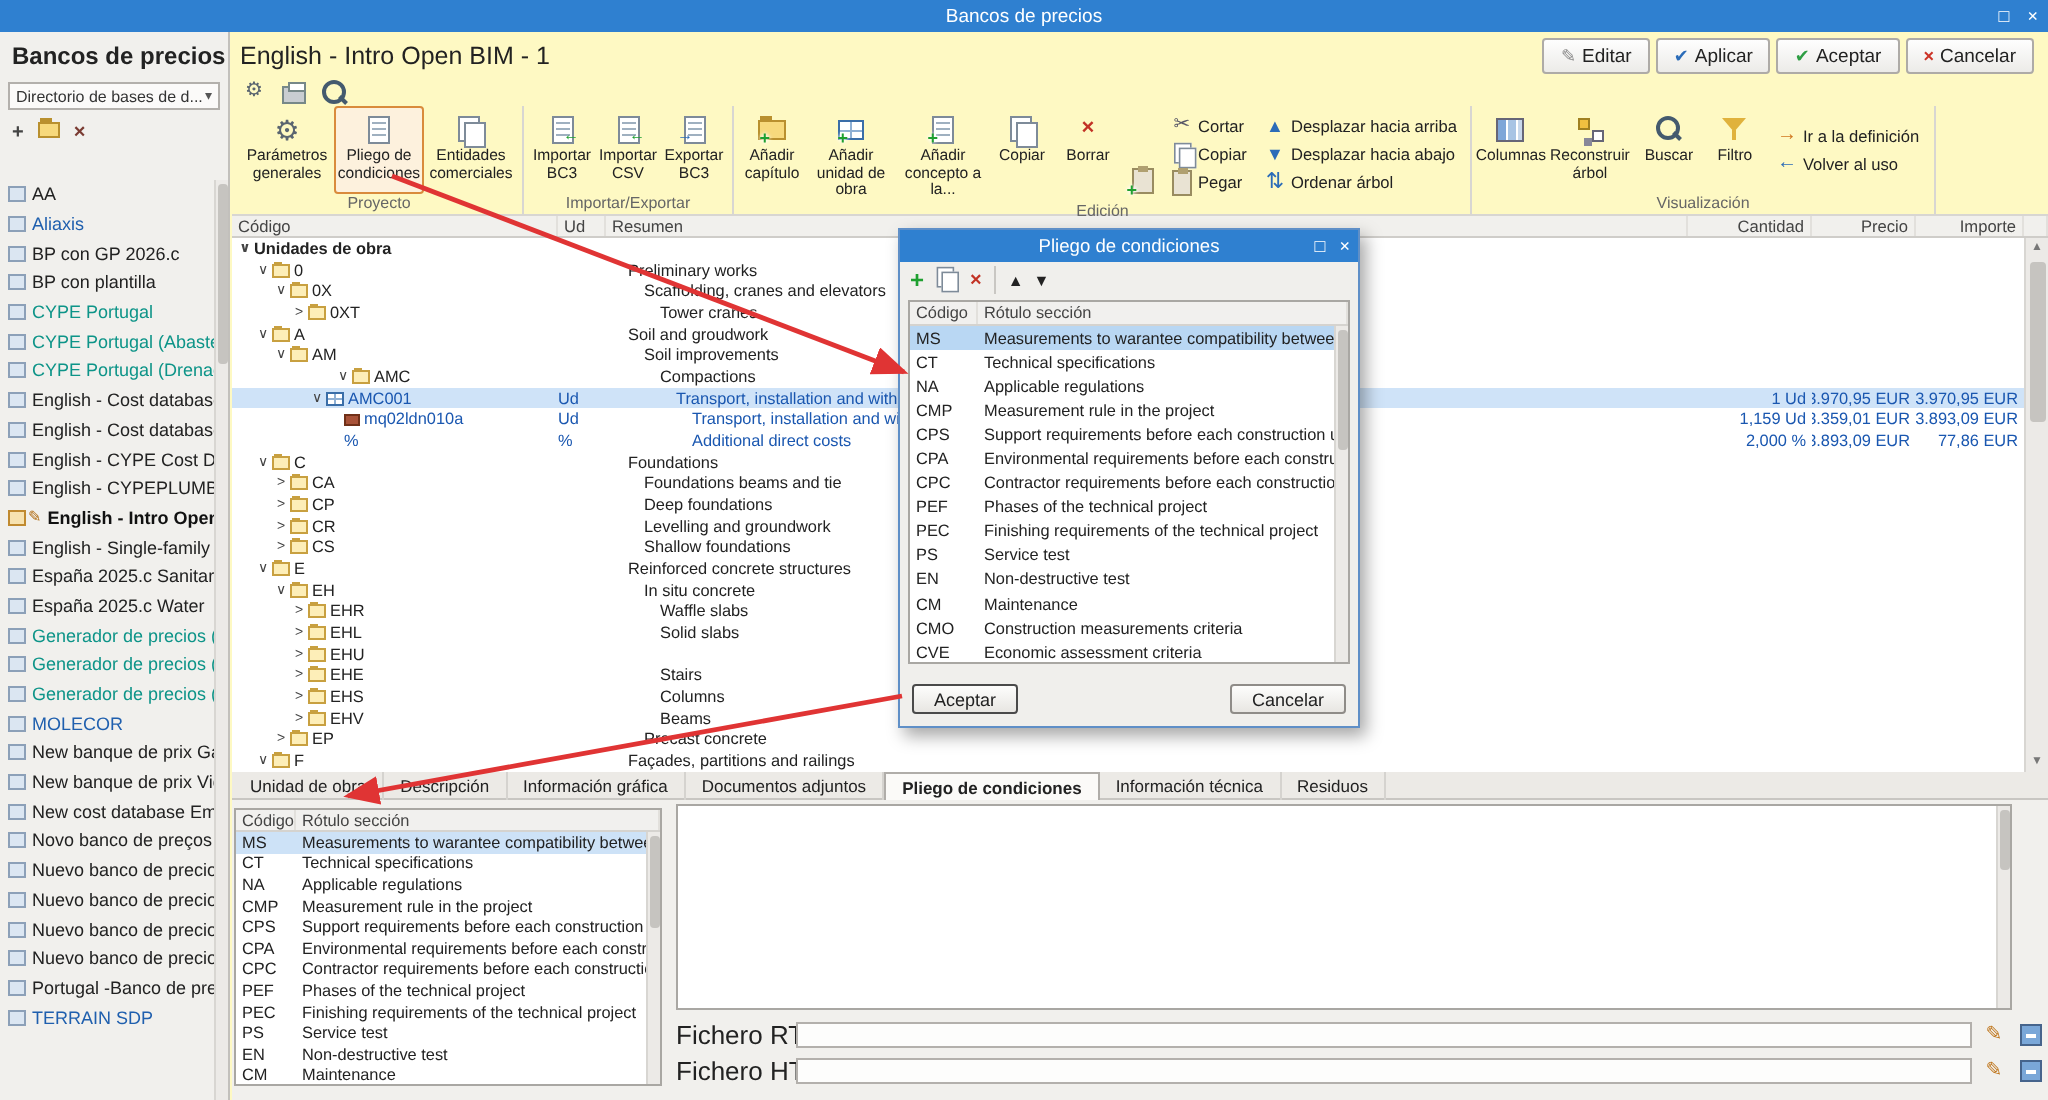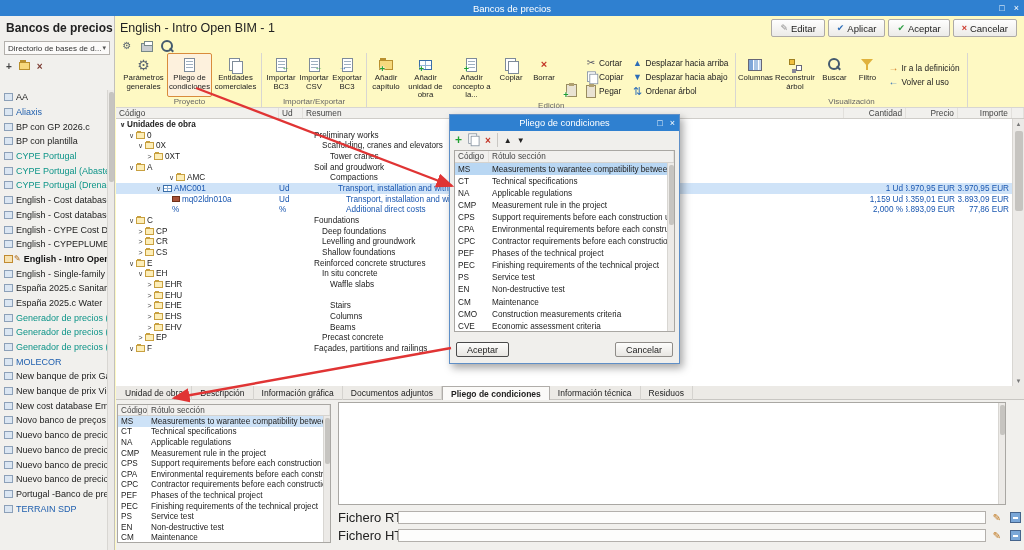--- a/index.html
+++ b/index.html
@@ -599,20 +599,33 @@
               <span class="code-txt">A</span>
             </div>
             <div class="td"></div>
             <div class="td" style="padding-left: 11px;">Soil and groudwork</div>
             <div class="td num"></div>
             <div class="td num"></div>
             <div class="td num"></div>
             <div class="td"></div>
           </div>
           <div class="tree-row cols">
+            <div class="td" style="padding-left: 20px;">
+              <span class="chev">∨</span>
+              <span class="tic tic-f"></span>
+              <span class="code-txt">AM</span>
+            </div>
+            <div class="td"></div>
+            <div class="td" style="padding-left: 19px;">Soil improvements</div>
+            <div class="td num"></div>
+            <div class="td num"></div>
+            <div class="td num"></div>
+            <div class="td"></div>
+          </div>
+          <div class="tree-row cols">
             <div class="td" style="padding-left: 29px; margin-left: 22px;">
               <span class="chev">∨</span>
               <span class="tic tic-f"></span>
               <span class="code-txt">AMC</span>
             </div>
             <div class="td"></div>
             <div class="td" style="padding-left: 27px;">Compactions</div>
             <div class="td num"></div>
             <div class="td num"></div>
             <div class="td num"></div>
@@ -666,20 +679,33 @@
             <div class="td" style="padding-left: 11px;">Foundations</div>
             <div class="td num"></div>
             <div class="td num"></div>
             <div class="td num"></div>
             <div class="td"></div>
           </div>
           <div class="tree-row cols">
             <div class="td" style="padding-left: 20px;">
               <span class="chev">&gt;</span>
               <span class="tic tic-f"></span>
+              <span class="code-txt">CA</span>
+            </div>
+            <div class="td"></div>
+            <div class="td" style="padding-left: 19px;">Foundations beams and tie</div>
+            <div class="td num"></div>
+            <div class="td num"></div>
+            <div class="td num"></div>
+            <div class="td"></div>
+          </div>
+          <div class="tree-row cols">
+            <div class="td" style="padding-left: 20px;">
+              <span class="chev">&gt;</span>
+              <span class="tic tic-f"></span>
               <span class="code-txt">CP</span>
             </div>
             <div class="td"></div>
             <div class="td" style="padding-left: 19px;">Deep foundations</div>
             <div class="td num"></div>
             <div class="td num"></div>
             <div class="td num"></div>
             <div class="td"></div>
           </div>
           <div class="tree-row cols">
@@ -735,20 +761,33 @@
             <div class="td"></div>
           </div>
           <div class="tree-row cols">
             <div class="td" style="padding-left: 29px;">
               <span class="chev">&gt;</span>
               <span class="tic tic-f"></span>
               <span class="code-txt">EHR</span>
             </div>
             <div class="td"></div>
             <div class="td" style="padding-left: 27px;">Waffle slabs</div>
+            <div class="td num"></div>
+            <div class="td num"></div>
+            <div class="td num"></div>
+            <div class="td"></div>
+          </div>
+          <div class="tree-row cols">
+            <div class="td" style="padding-left: 29px;">
+              <span class="chev">&gt;</span>
+              <span class="tic tic-f"></span>
+              <span class="code-txt">EHL</span>
+            </div>
+            <div class="td"></div>
+            <div class="td" style="padding-left: 27px;">Solid slabs</div>
             <div class="td num"></div>
             <div class="td num"></div>
             <div class="td num"></div>
             <div class="td"></div>
           </div>
           <div class="tree-row cols">
             <div class="td" style="padding-left: 29px;">
               <span class="chev">&gt;</span>
               <span class="tic tic-f"></span>
               <span class="code-txt">EHU</span>

